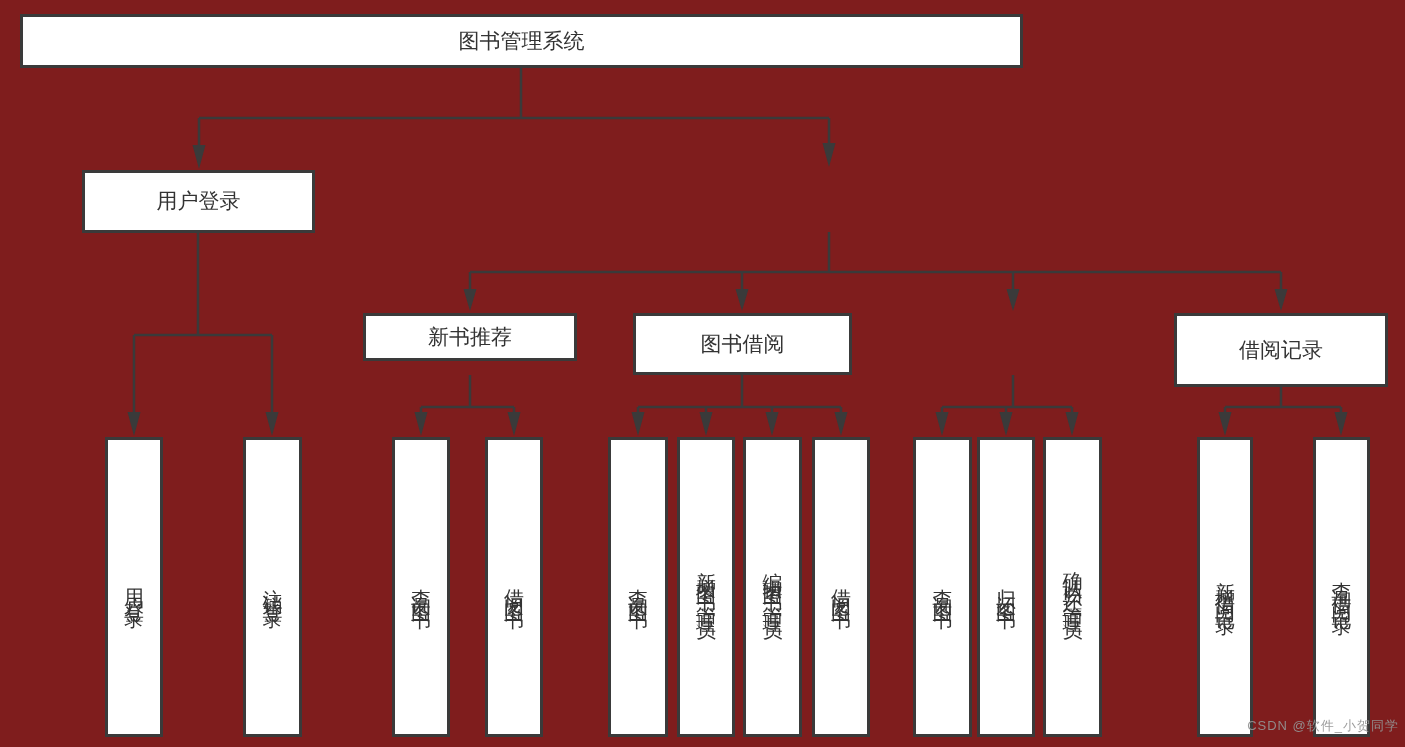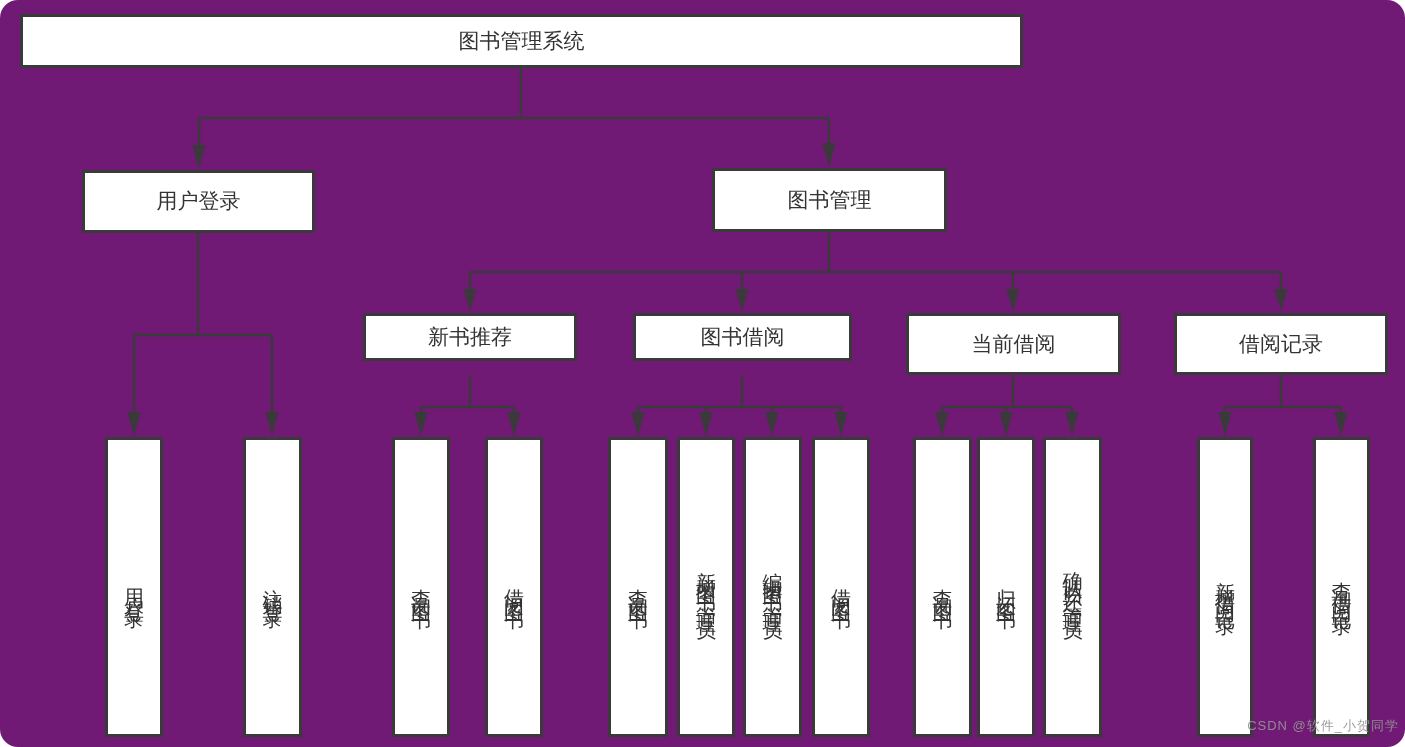--- a/index.html
+++ b/index.html
@@ -1,22 +1,21 @@
 <!DOCTYPE html>
 <html><head>
 <meta charset="utf-8">
 <style>
   html,body{margin:0;padding:0;background:#ffffff;}
   .canvas{
     position:relative;
     width:1405px;height:747px;
-    background:#701a75;
+    background:#7f1d1d;
     overflow:hidden;
     font-family:"Liberation Sans", sans-serif;
-    border-radius:18px;
   }
   .wires{
     position:absolute;left:0;top:0;width:1405px;height:747px;
     pointer-events:none;
   }
   .node{
     position:absolute;
     box-sizing:border-box;
     border:3px solid #3a3a3a;
     background:#ffffff;
@@ -86,26 +85,24 @@
       <polygon points="1006,436 999.5,412 1012.5,412"></polygon>
       <polygon points="1072,436 1065.5,412 1078.5,412"></polygon>
       <polygon points="1225,436 1218.5,412 1231.5,412"></polygon>
       <polygon points="1341,436 1334.5,412 1347.5,412"></polygon>
     </g>
   </svg>
 
   <div class="node" style="left:20px;top:14px;width:1003px;height:54px">图书管理系统</div>
 
   <div class="node" style="left:82px;top:170px;width:233px;height:63px">用户登录</div>
-  <div class="node" style="left:712px;top:168px;width:235px;height:64px">图书管理</div>
 
   <div class="node" style="left:363px;top:313px;width:214px;height:48px">新书推荐</div>
-  <div class="node" style="left:633px;top:313px;width:219px;height:48px">图书借阅</div>
-  <div class="node" style="left:906px;top:313px;width:215px;height:62px">当前借阅</div>
-  <div class="node" style="left:1174px;top:313px;width:214px;height:62px">借阅记录</div>
+  <div class="node" style="left:633px;top:313px;width:219px;height:62px">图书借阅</div>
+  <div class="node" style="left:1174px;top:313px;width:214px;height:74px">借阅记录</div>
 
   <div class="node v" style="left:105px;top:437px;width:58px;height:300px">用户登录</div>
   <div class="node v" style="left:243px;top:437px;width:59px;height:300px">注销登录</div>
 
   <div class="node v" style="left:392px;top:437px;width:58px;height:300px">查询图书</div>
   <div class="node v" style="left:485px;top:437px;width:58px;height:300px">借阅图书</div>
 
   <div class="node v" style="left:608px;top:437px;width:60px;height:300px">查询图书</div>
   <div class="node v" style="left:677px;top:437px;width:58px;height:300px">新增图书（管理员）</div>
   <div class="node v" style="left:743px;top:437px;width:59px;height:300px">编辑图书（管理员）</div>

